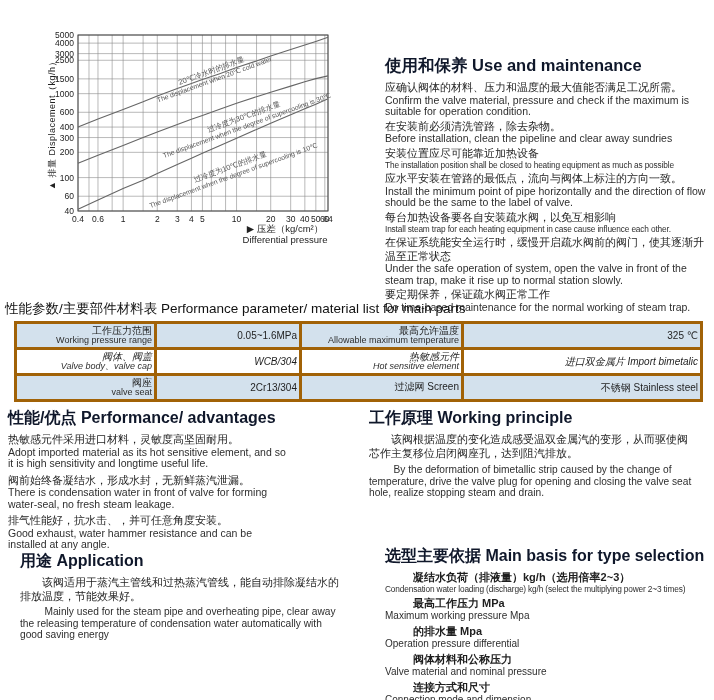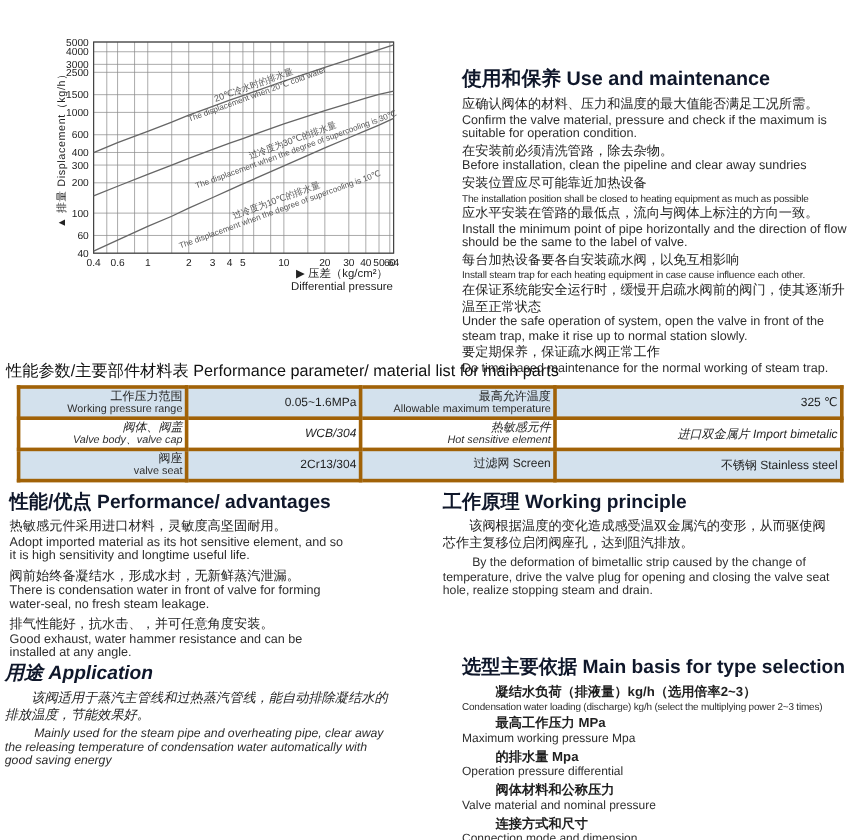--- a/index.html
+++ b/index.html
@@ -53,21 +53,21 @@
   }
   tr.blue td{background:#d3e1ed;}
   tr.white td{background:#ffffff;font-style:italic;}
   .cell-cn{display:block;font-size:10px;color:#1e1e1e;line-height:10.5px;}
   .cell-en{display:block;font-size:9px;color:#2e2e2e;line-height:9.5px;}
   .cell-val{font-size:10px;color:#1e1e1e;}
 
   
   .perf{left:8px;top:408px;width:282px;}
   .work{left:369px;top:408px;width:329px;}
-  .app{left:4px;top:551px;width:322px;font-style:italic;}
+  .app{left:20px;top:551px;width:322px;}
   .sel{left:385px;top:546px;width:329px;}
   .work p.cn,.app p.cn{text-indent:2em;}
   .work p.en,.app p.en{text-indent:2.4em;font-size:10.2px;}
   .app p.en{text-indent:2.4em;}
   .sel p.cn{font-weight:bold;margin-top:3px;line-height:13px;margin-left:28px;}
   .sel p.en{font-size:10px;line-height:12px;}
   .sel p.en-small{font-size:8.3px;}
   .perf p.cn{margin-top:4px;}
 </style>
 </head>

